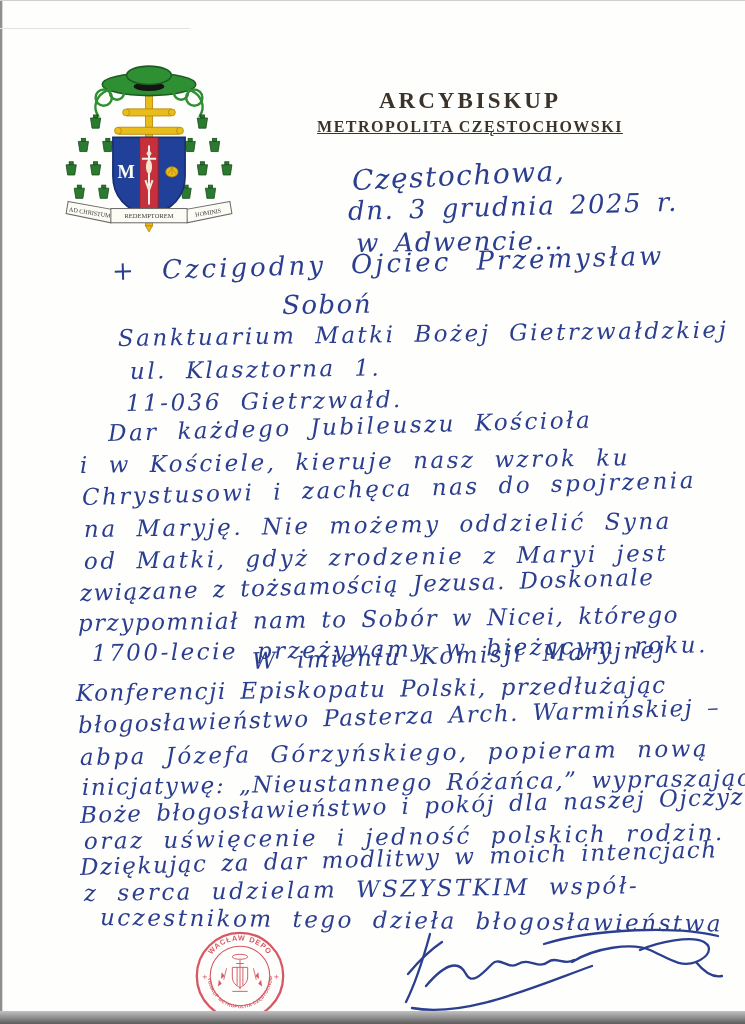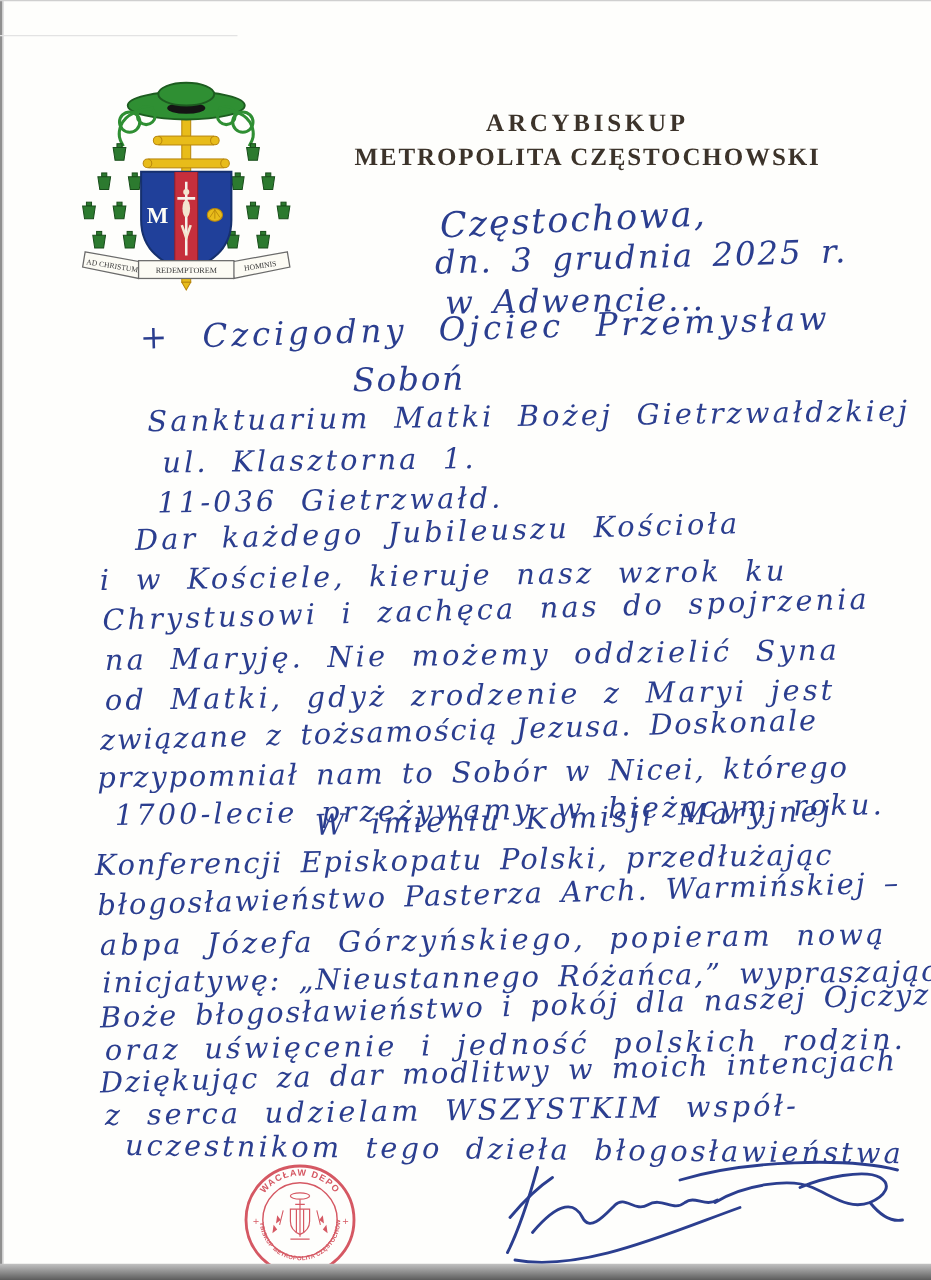--- a/index.html
+++ b/index.html
@@ -13,22 +13,22 @@
   .edge-left2{position:absolute;left:2px;top:0;width:1px;height:1024px;background:#d8d8d8;}
   .edge-top{position:absolute;left:0;top:0;width:745px;height:1px;background:#cfcfcf;}
   .edge-top-faint{position:absolute;left:0;top:28px;width:190px;height:1px;background:#e3e3e3;}
   .edge-bottom{position:absolute;left:0;bottom:0;width:745px;height:13px;
     background:linear-gradient(#c2c2c2,#5c5c5c);z-index:9;}
   
   .lh-title{
     position:absolute;left:265px;top:88px;width:410px;text-align:center;
     color:#3c332a;font-weight:bold;
   }
-  .lh-title .t1{font-size:20px;letter-spacing:3px;}
-  .lh-title .t2{font-size:20px;letter-spacing:1.5px;margin-top:4px;white-space:nowrap;}
+  .lh-title .t1{font-size:23px;letter-spacing:3px;}
+  .lh-title .t2{font-size:16px;letter-spacing:1.5px;margin-top:4px;white-space:nowrap;text-decoration:underline;}
   
   .hw{
     position:absolute;color:#2b3e8f;
     font-family:"DejaVu Serif","Liberation Serif",serif;font-style:italic;
     font-size:23px;letter-spacing:1.5px;word-spacing:5px;white-space:nowrap;
     transform-origin:left center;
   }
   .sz26{font-size:26px;}
   .sz28{font-size:28px;}
   .wide{letter-spacing:3px;word-spacing:14px;}

